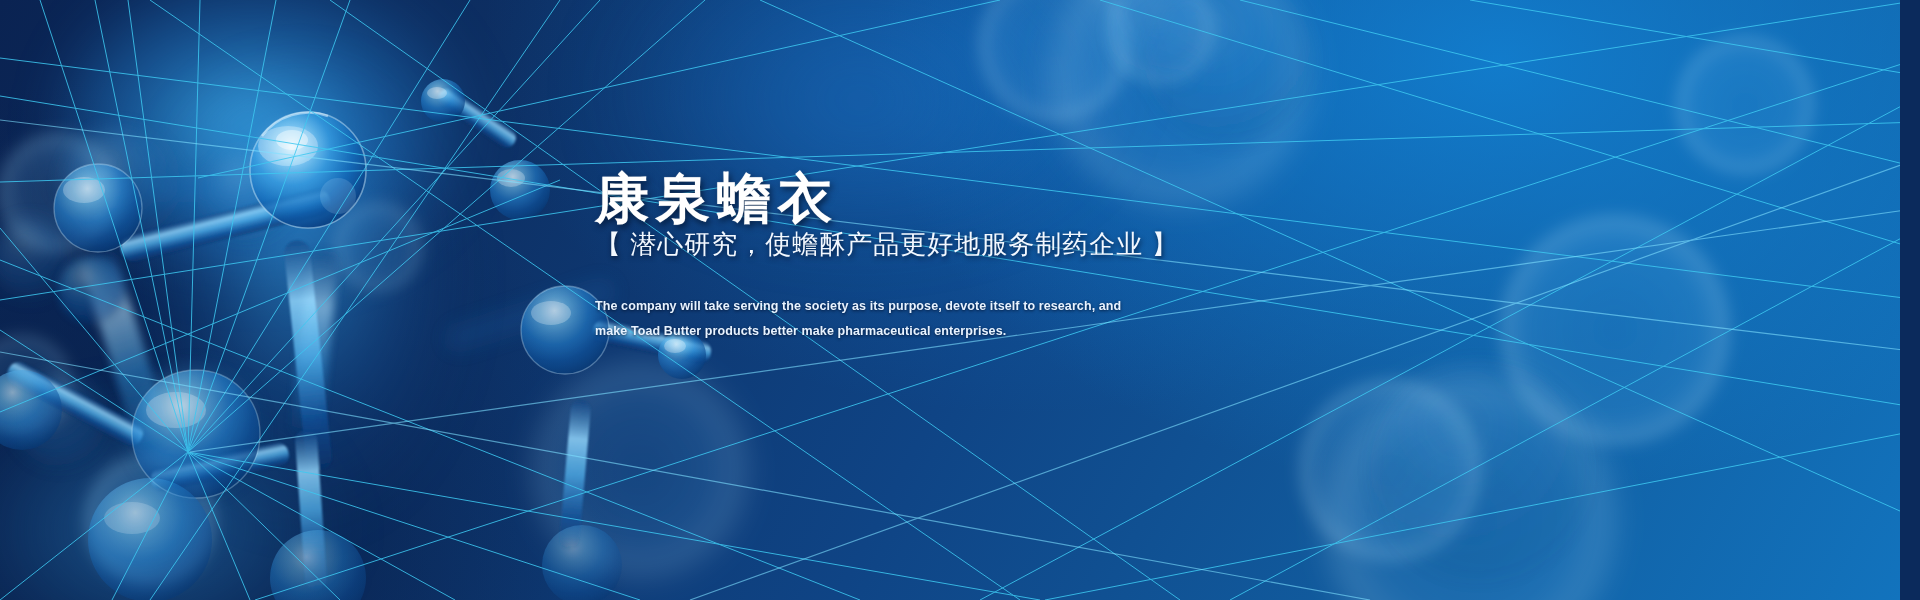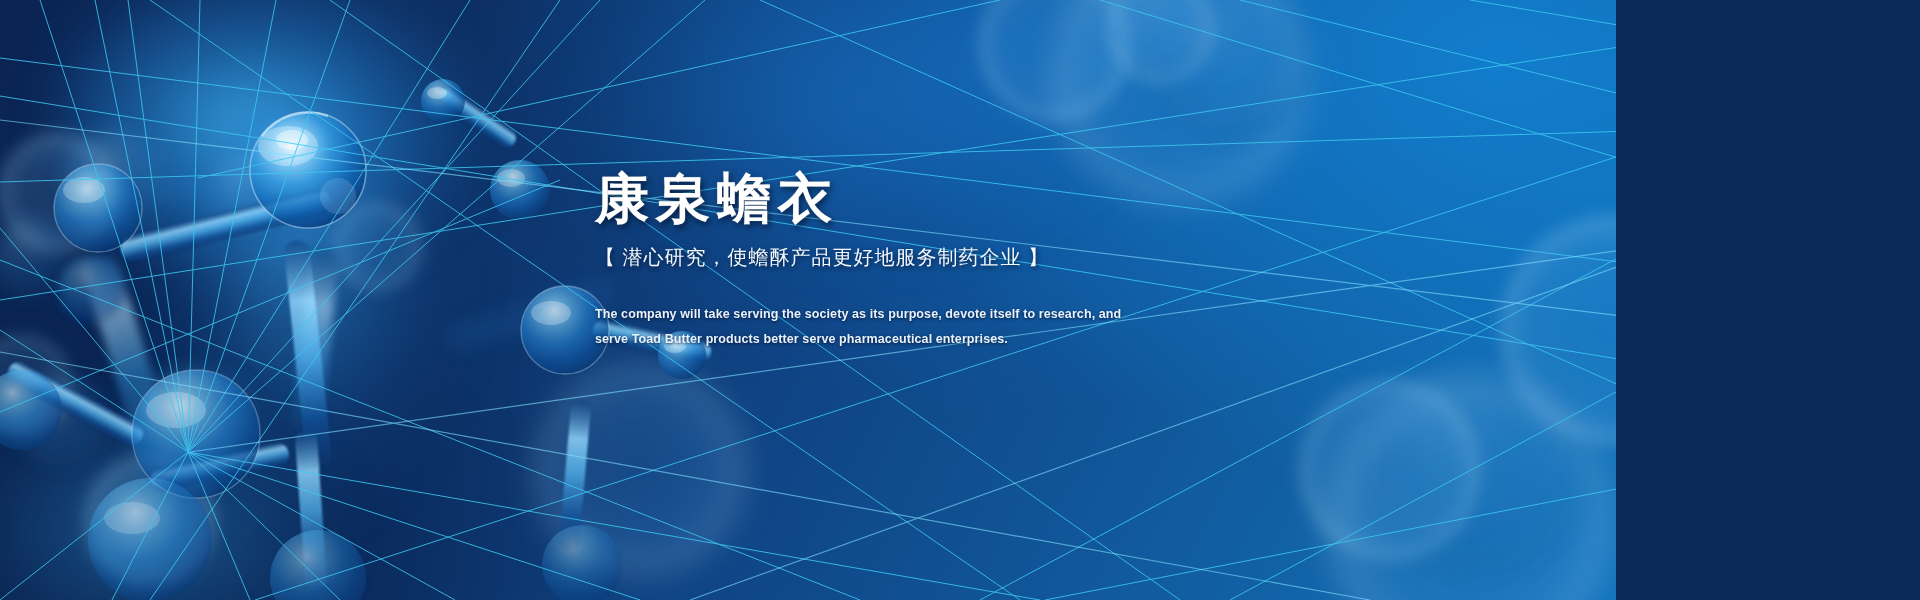--- a/index.html
+++ b/index.html
@@ -1,21 +1,21 @@
 <!DOCTYPE html>
 <html><head>
 <meta charset="utf-8">
 <title>Banner</title>
 <style>
   * { margin:0; padding:0; box-sizing:border-box; }
   html,body { width:1920px; height:600px; overflow:hidden; background:#0b2a5c; }
 
   .banner{
     position:relative;
-    width:1616px; height:600px;
+    width:1900px; height:600px;
     overflow:hidden;
     font-family:"Liberation Sans","DejaVu Sans",sans-serif;
     background:
       radial-gradient(ellipse 900px 620px at 1500px 60px, rgba(18,130,212,0.85) 0%, rgba(18,130,212,0.0) 70%),
       radial-gradient(ellipse 760px 520px at 1030px 40px,  rgba(16,110,195,0.55) 0%, rgba(16,110,195,0) 72%),
       radial-gradient(ellipse 700px 700px at 140px 560px,  rgba(7,30,72,0.85) 0%, rgba(7,30,72,0) 70%),
       linear-gradient(118deg,#0a2352 0%, #0d2f63 24%, #0f4485 52%, #115c9f 76%, #1273bd 100%);
   }
 
   
@@ -49,22 +49,21 @@
   .content{
     position:absolute; left:595px; top:168px; width:760px;
   }
   .title{
     font-size:54px; line-height:1.12; font-weight:bold; color:#ffffff;
     letter-spacing:7px;
     text-shadow:2px 3px 6px rgba(2,16,42,0.75), 0 0 1px rgba(255,255,255,0.6);
     white-space:nowrap;
   }
   .subtitle{
-    margin-top:16px;
-    font-size:20px; line-height:1.3; color:#f2f8ff; font-weight:normal;
+    font-size:26px; line-height:1.3; color:#f2f8ff; font-weight:normal;
     letter-spacing:1px;
     text-shadow:1px 2px 5px rgba(2,16,42,0.8);
     white-space:nowrap;
   }
   .desc{ margin-top:32px; }
   .desc-line{
     font-size:12.5px; line-height:1.95; color:#e8f3ff; font-weight:bold;
     letter-spacing:0.1px;
     text-shadow:0 1px 3px rgba(2,16,42,0.85);
     white-space:nowrap;
@@ -285,17 +284,17 @@
       <line x1="190" y1="452" x2="1920" y2="208"></line>
       <line x1="0" y1="352" x2="1370" y2="600"></line>
     </g>
   </svg>
 
   <div class="content">
     <div class="title">康泉蟾衣</div>
     <div class="subtitle">【 潜心研究，使蟾酥产品更好地服务制药企业 】</div>
     <div class="desc">
       <div class="desc-line">The company will take serving the society as its purpose, devote itself to research, and</div>
-      <div class="desc-line">serve Toad Butter products better serve pharmaceutical enterprises.</div>
+      <div class="desc-line">make Toad Butter products better make pharmaceutical enterprises.</div>
     </div>
   </div>
 
 </div>
 
 </body></html>

